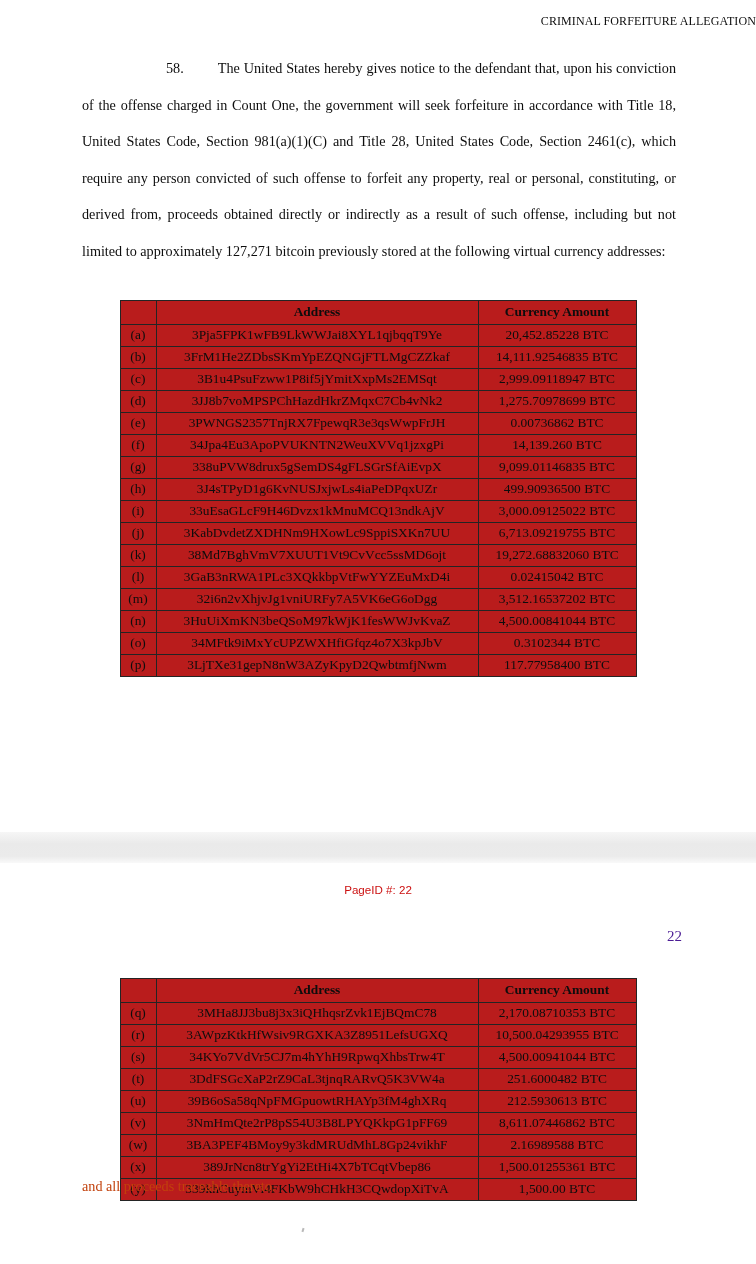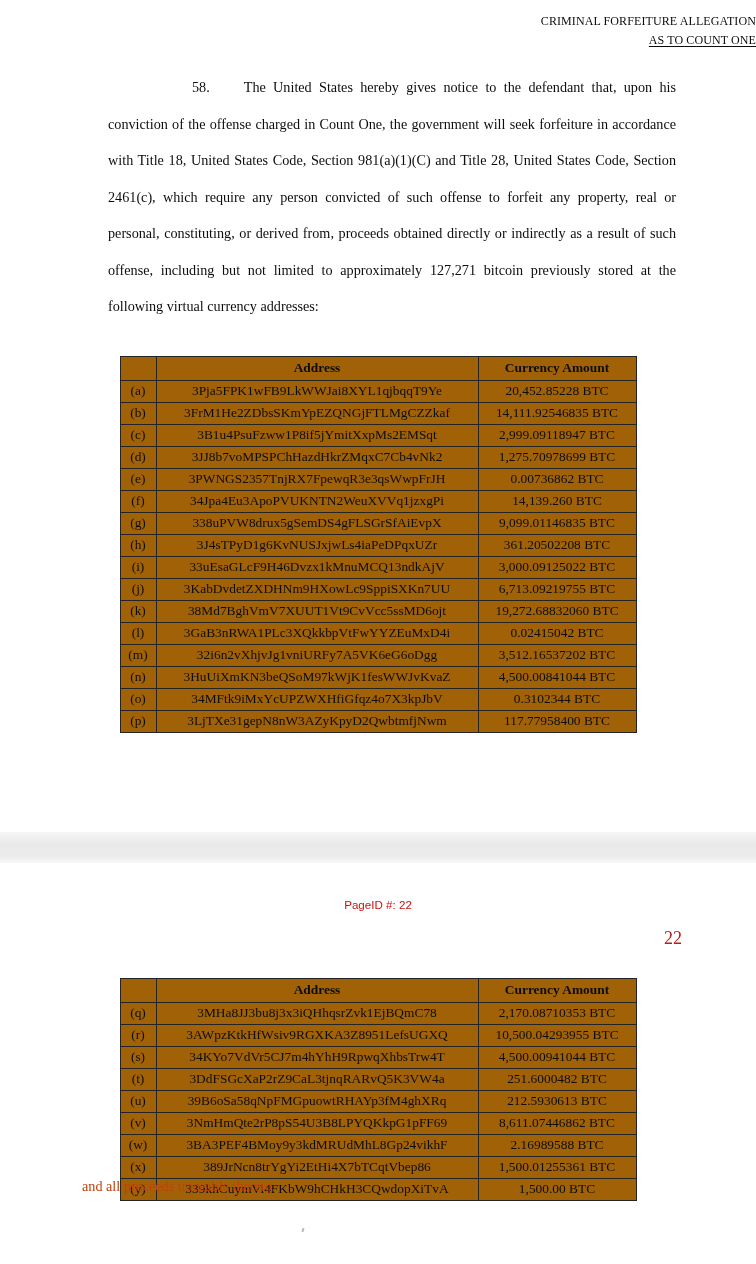--- a/index.html
+++ b/index.html
@@ -50,31 +50,31 @@
 
   
   .body-block {
     margin: 0;
     padding: 0 80px 0 82px;
     font-size: 14.2px;
     line-height: 36.5px;
     text-align: justify;
     text-justify: inter-word;
   }
-  #forfeiture-paragraph { margin-top: 19px; margin-left: 26px; }
+  #forfeiture-paragraph { margin-top: 19px; }
   .para-indent { display: inline-block; width: 84px; }
   .para-numgap { display: inline-block; width: 34px; }
 
   
   .addr-table {
     border-collapse: collapse;
     margin: 0 auto;
     table-layout: fixed;
     border: 1.6px solid #191919;
-    background: #a16207;
+    background: #b91c1c;
   }
   .addr-table td, .addr-table th {
     border: 1px solid #242424;
     font-size: 13.4px;
     line-height: 14px;
     padding: 3px 2px 4px 2px;
     text-align: center;
     font-weight: normal;
     white-space: nowrap;
     overflow: hidden;
@@ -115,31 +115,31 @@
     left: 0;
     right: 0;
     top: 0;
     display: block;
   }
   #filing-stamp .stamp-layer.layer-b {
     transform: translateX(5.5px);
   }
   #filing-stamp .stamp-pageid {
     display: block;
-    margin-top: 19px;
+    margin-top: 4px;
   }
 
   
   #page-number-two {
     position: absolute;
     right: 74px;
     top: 928px;
-    font-size: 18px;
+    font-size: 15px;
     font-family: "Liberation Serif", "DejaVu Serif", serif;
-    color: #b91c1c;
+    color: #4c1d95;
   }
 
   
   #closing-line {
     position: absolute;
     left: 82px;
     top: 1178px;
     font-size: 14.2px;
     color: #c2410c;
   }
@@ -155,21 +155,20 @@
     transform: rotate(18deg);
   }
 </style>
 </head>
 <body>
 
 <div class="page" id="page-one">
 
   <div class="doc-heading" id="heading-line-1">CRIMINAL FORFEITURE ALLEGATION</div>
 
-  <div class="doc-heading" id="heading-line-2">AS TO COUNT ONE</div>
 
   <p class="body-block" id="forfeiture-paragraph"><span class="para-indent"></span><span>58.</span><span class="para-numgap"></span><span>The United States hereby gives notice to the defendant that, upon his conviction of the offense charged in Count One, the government will seek forfeiture in accordance with Title 18, United States Code, Section 981(a)(1)(C) and Title 28, United States Code, Section 2461(c), which require any person convicted of such offense to forfeit any property, real or personal, constituting, or derived from, proceeds obtained directly or indirectly as a result of such offense, including but not limited to approximately 127,271 bitcoin previously stored at the following virtual currency addresses:</span></p>
 
   <div id="table-one-wrap">
     <table class="addr-table" id="forfeiture-table-one">
       <colgroup>
         <col class="col-label">
           <col class="col-addr">
           <col class="col-amount">
       </colgroup>
@@ -212,21 +211,21 @@
             <td>14,139.260 BTC</td>
           </tr>
           <tr>
             <td>(g)</td>
             <td>338uPVW8drux5gSemDS4gFLSGrSfAiEvpX</td>
             <td>9,099.01146835 BTC</td>
           </tr>
           <tr>
             <td>(h)</td>
             <td>3J4sTPyD1g6KvNUSJxjwLs4iaPeDPqxUZr</td>
-            <td>361.20502208 BTC</td>
+            <td>499.90936500 BTC</td>
           </tr>
           <tr>
             <td>(i)</td>
             <td>33uEsaGLcF9H46Dvzx1kMnuMCQ13ndkAjV</td>
             <td>3,000.09125022 BTC</td>
           </tr>
           <tr>
             <td>(j)</td>
             <td>3KabDvdetZXDHNm9HXowLc9SppiSXKn7UU</td>
             <td>6,713.09219755 BTC</td>

